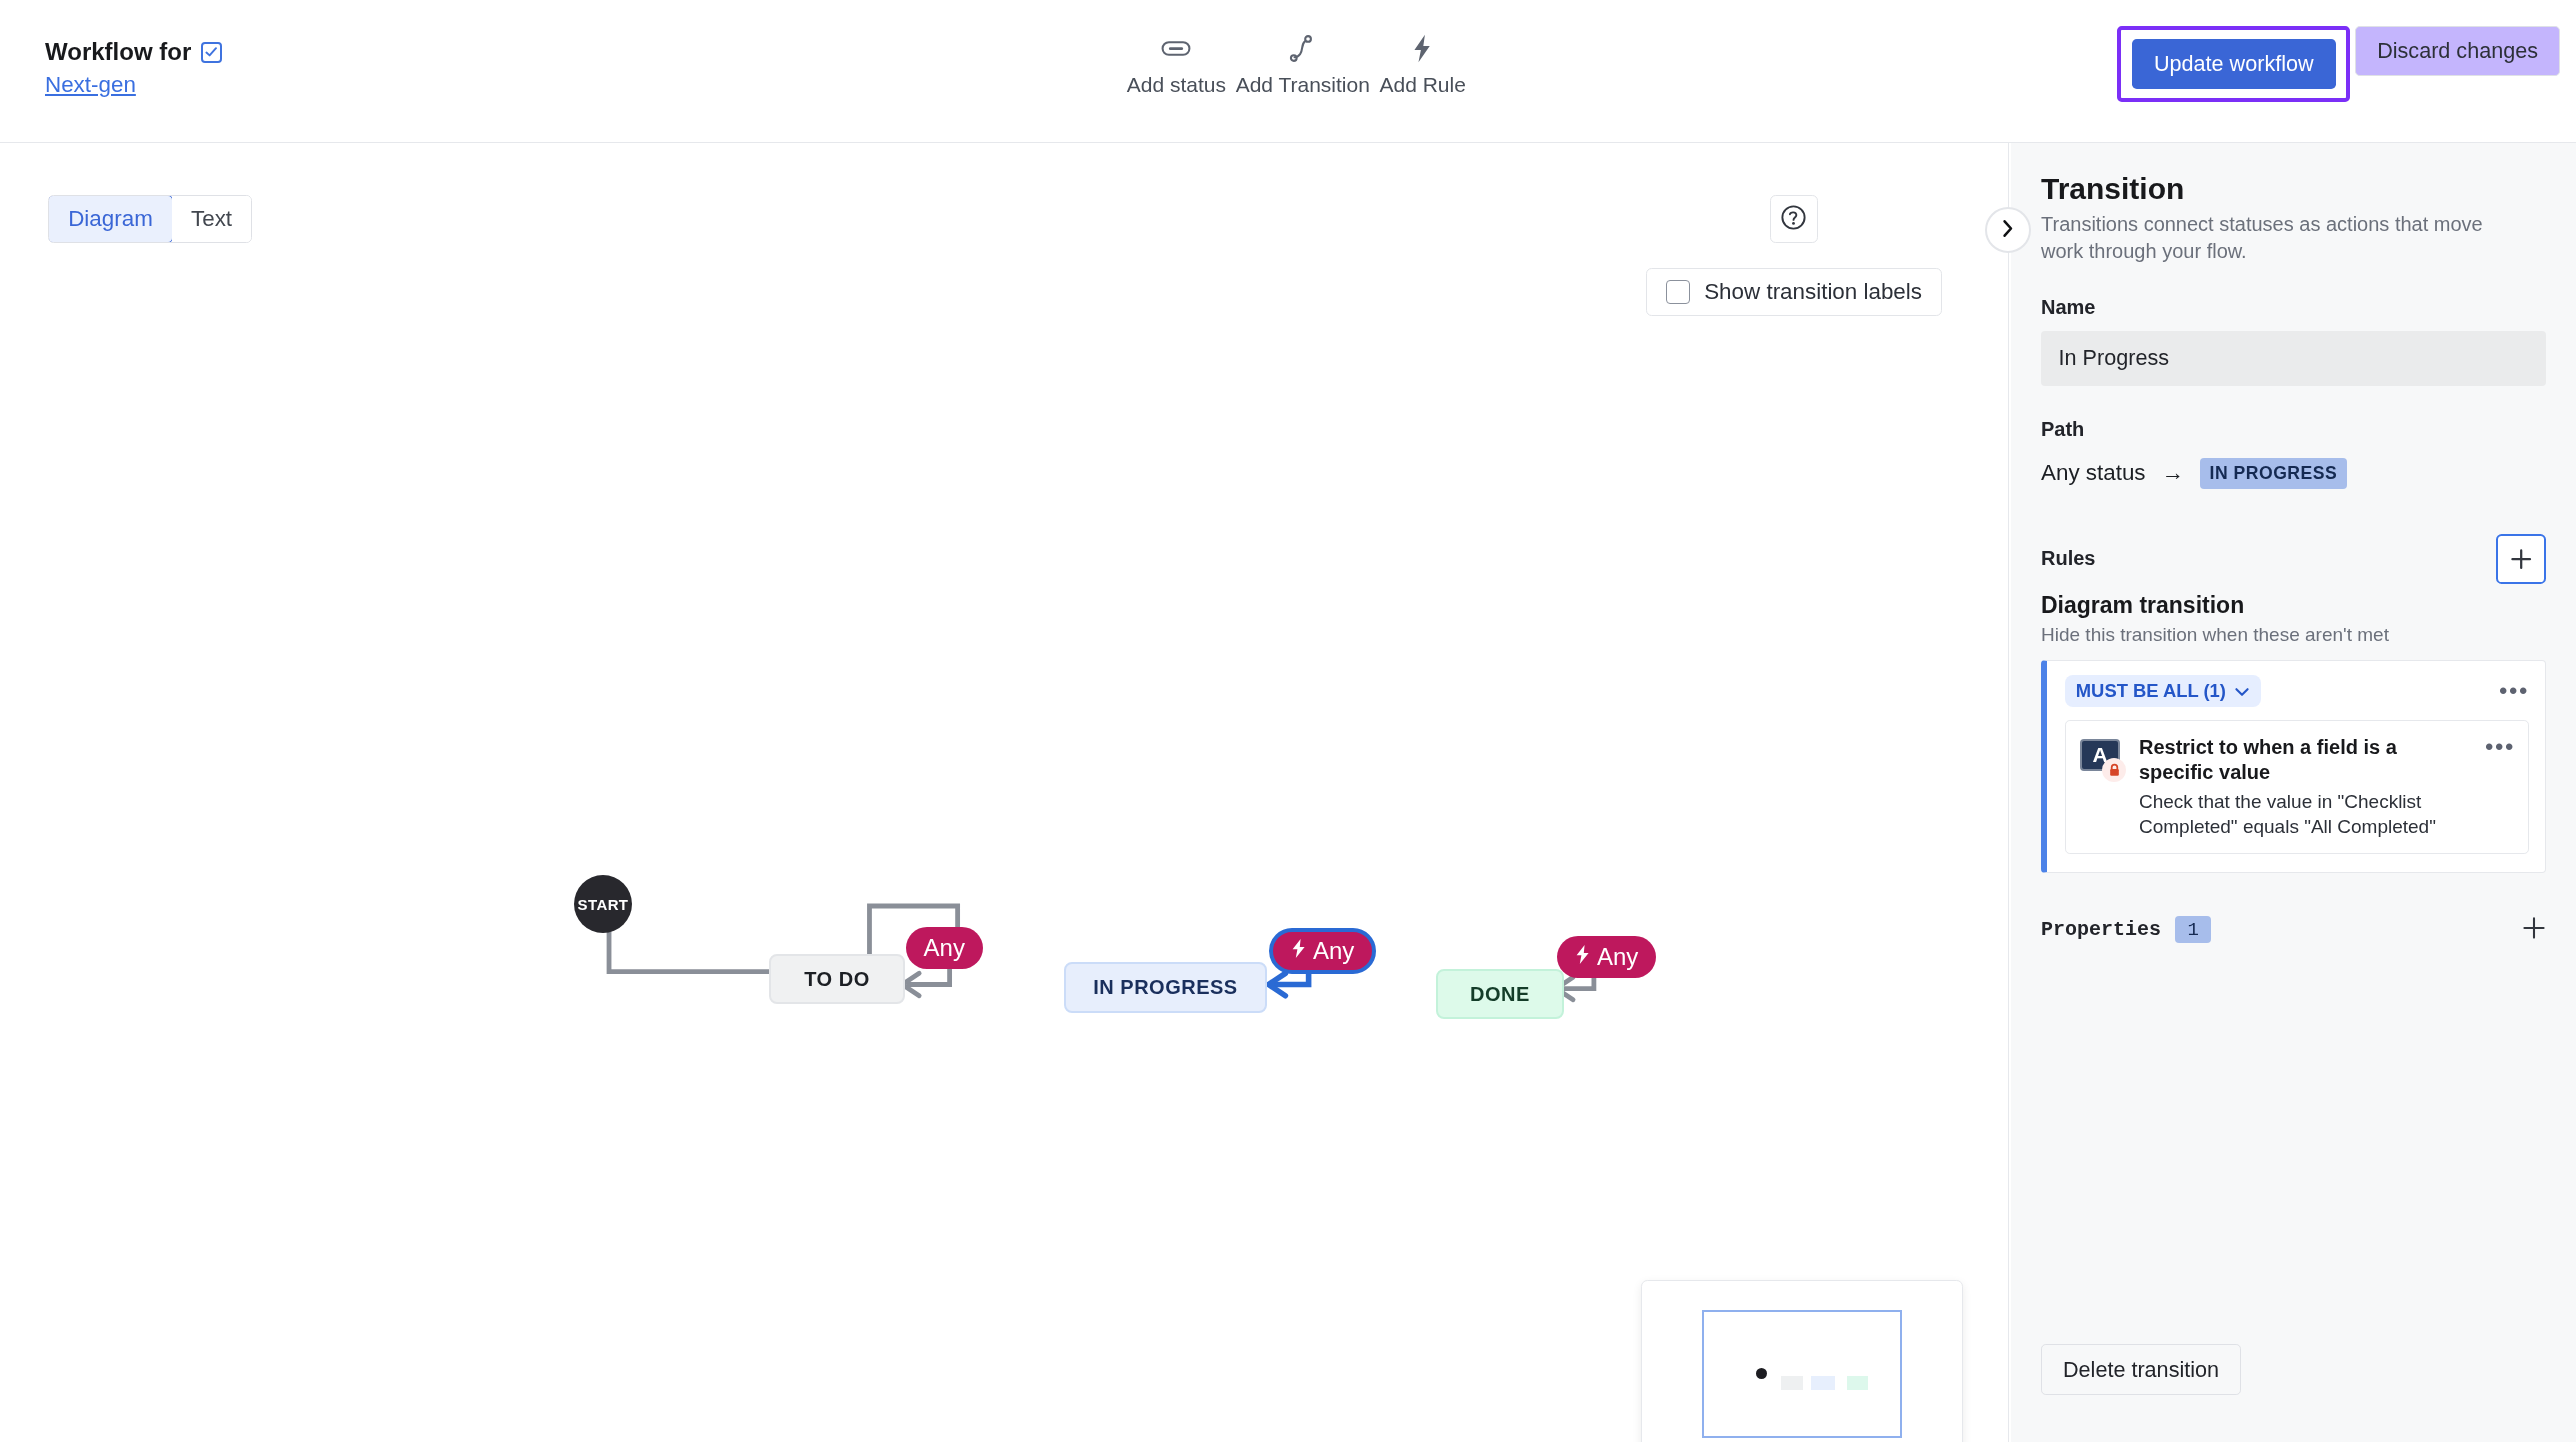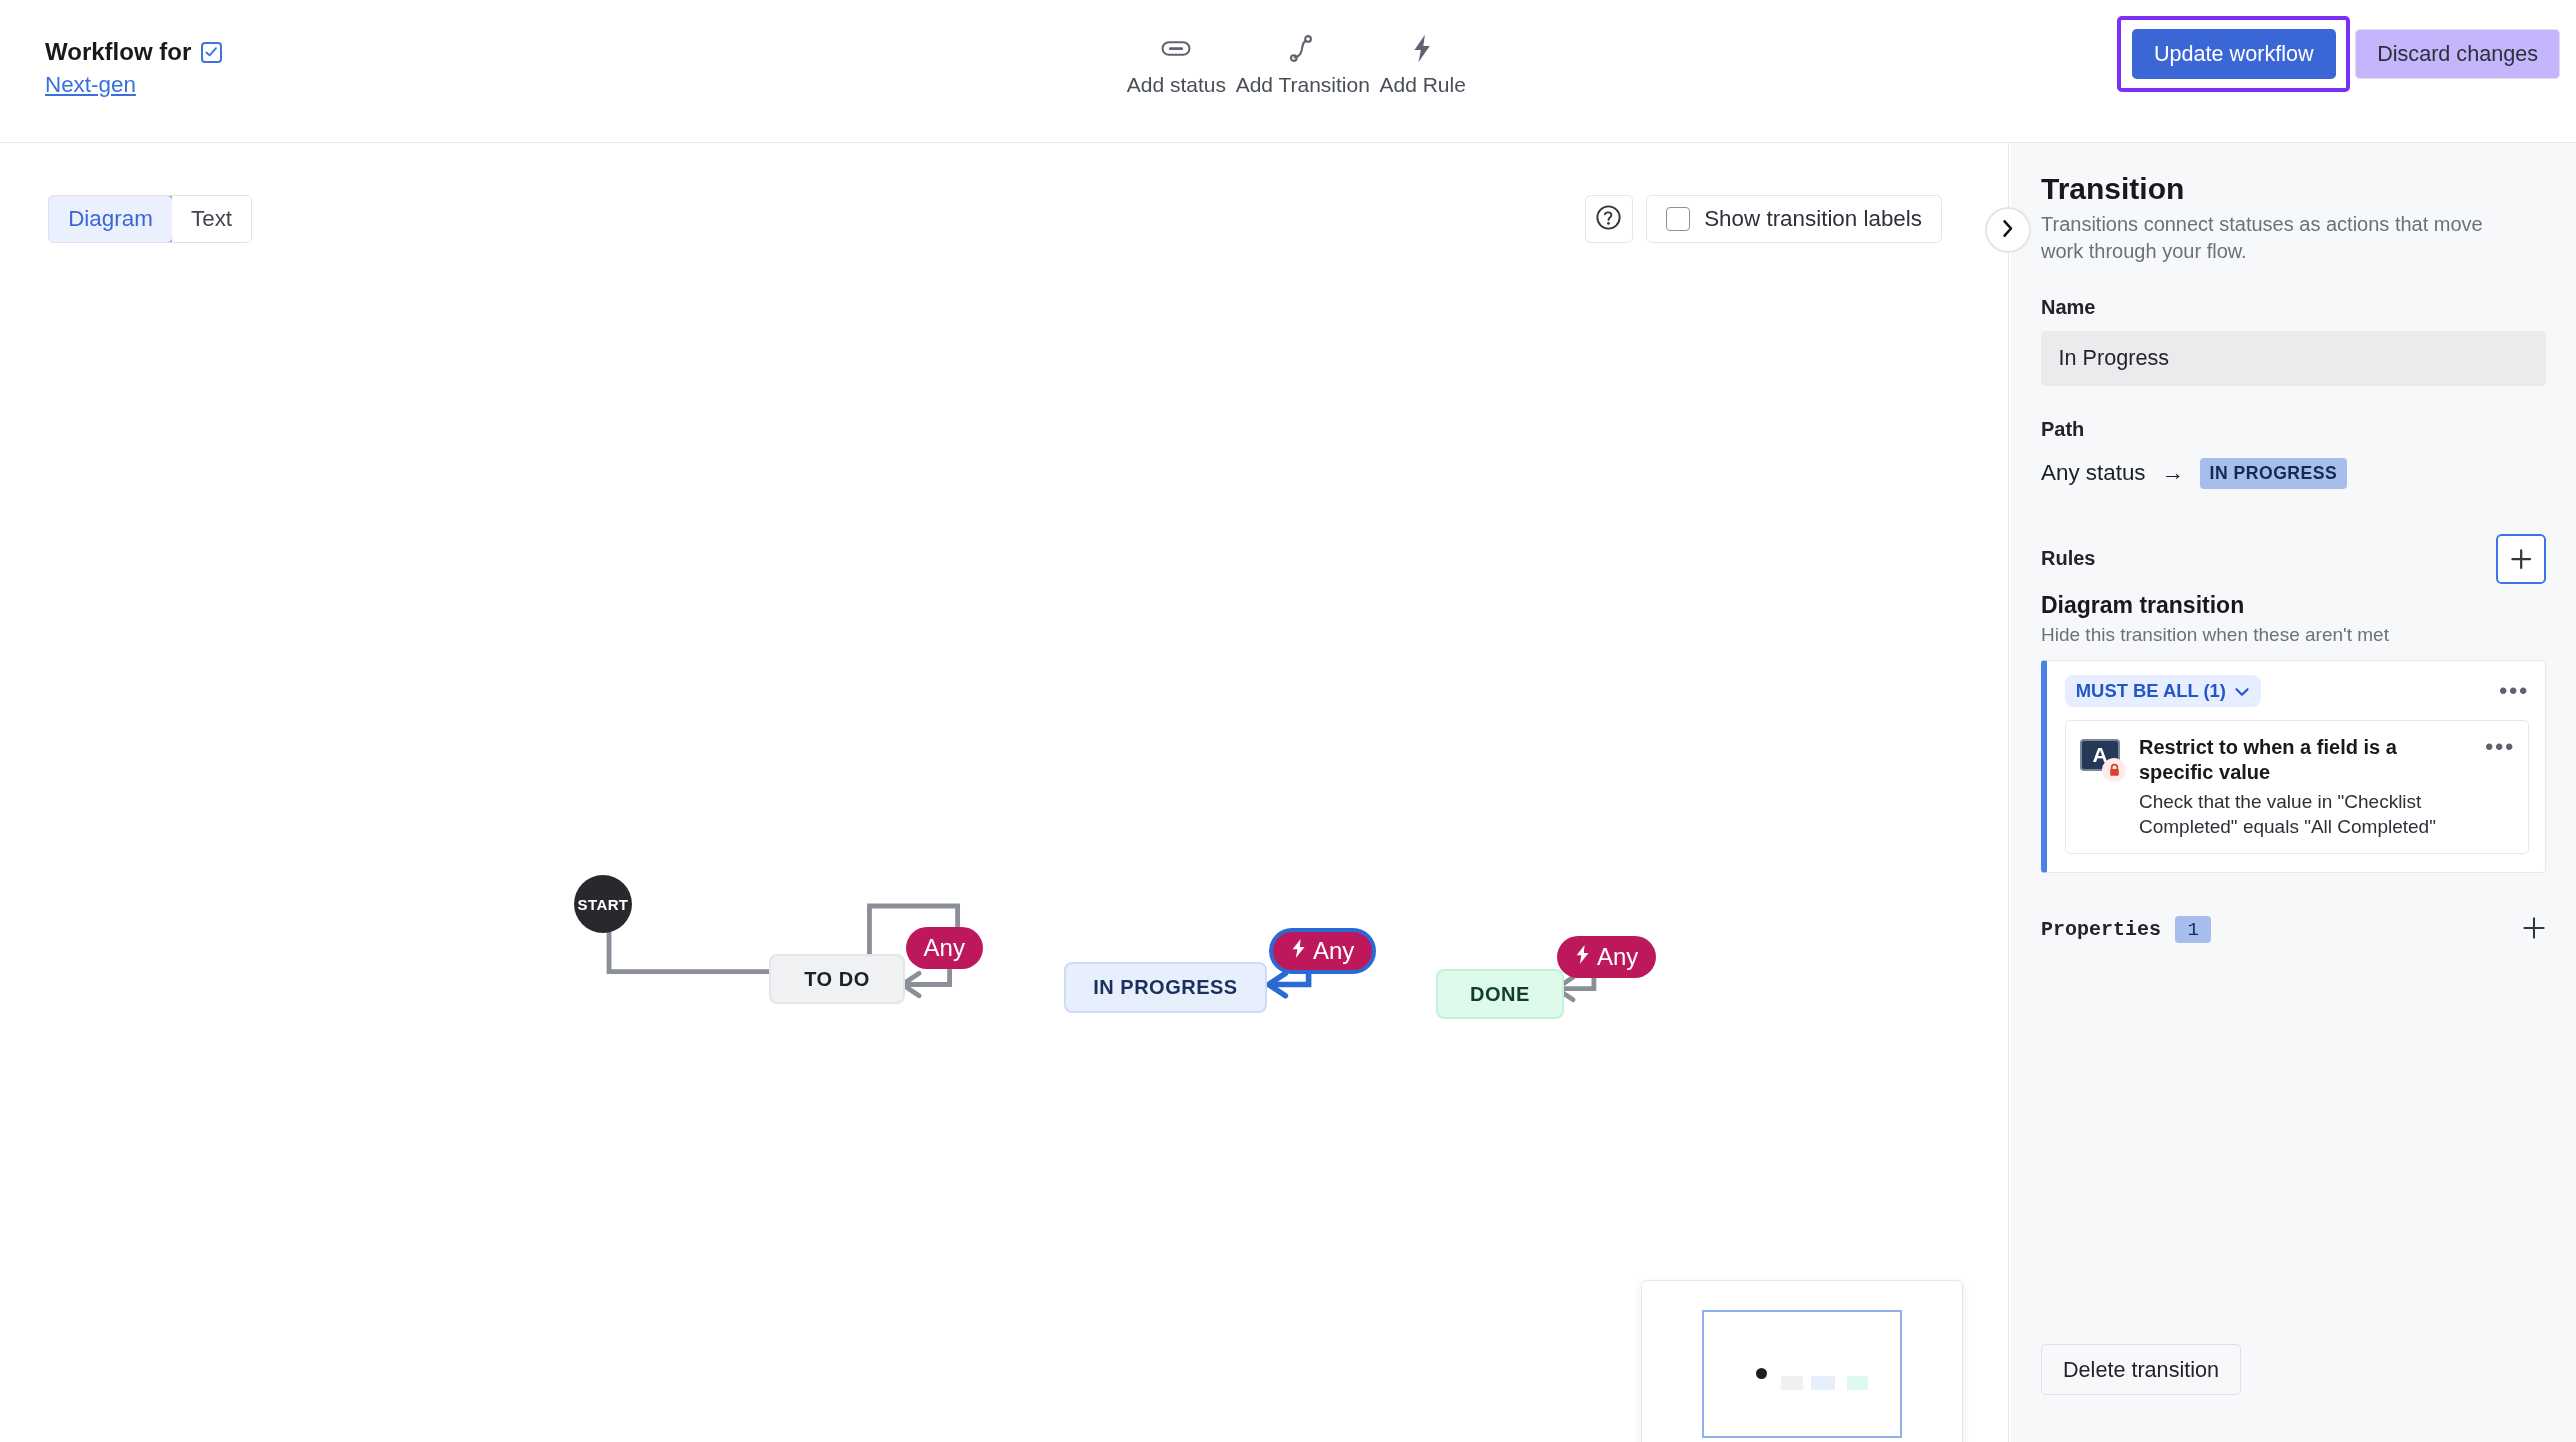--- a/index.html
+++ b/index.html
@@ -36,21 +36,21 @@
     position: absolute; left: 1122px; top: 32px;
     display: flex; align-items: flex-start;
   }
   .tool {
     display: flex; flex-direction: column; align-items: center;
     gap: 9.6px; cursor: pointer; padding: 1.6px 4.8px;
   }
   .tool-icon { height: 30px; display: flex; align-items: center; justify-content: center; }
   .tool-label { font-size: 21px; color: #494f59; white-space: nowrap; }
 
-  .actions { position: absolute; right: 16px; top: 16px; display: flex; align-items: center; }
+  .actions { position: absolute; right: 16px; top: 26px; display: flex; }
   .update-wrap {
     border: 4px solid #7b2ff7; border-radius: 4.8px; padding: 8.8px 10.4px;
     display: inline-block;
   }
   .btn-primary {
     background: #3a66d6; color: #ffffff; border: none; border-radius: 4.8px;
     padding: 0 22.4px; height: 50px; font-size: 21.6px; cursor: pointer;
     font-family: inherit; white-space: nowrap;
   }
   .btn-secondary {
@@ -76,21 +76,21 @@
     display: flex; align-items: center; justify-content: center;
     font-size: 22.4px; padding: 0 19px; cursor: pointer; color: #42474f;
     background: #ffffff; border: none; font-family: inherit;
   }
   .seg.active {
     background: #eaf0fd; color: #3a66d6; border: 1.6px solid #3a66d6; border-radius: 4.8px;
     margin: -0.8px;
   }
 
   .canvas-right-tools {
-    position: absolute; right: 66px; top: 195px; display: flex; align-items: center; gap: 13px;
+    position: absolute; right: 66px; top: 195px; display: flex; align-items: center; gap: 25px; flex-direction: column;
   }
   .icon-btn-sq {
     width: 48px; height: 48px; border: 1.6px solid #e3e5e9; border-radius: 5.6px;
     background: #ffffff; display: flex; align-items: center; justify-content: center;
     cursor: pointer;
   }
   .label-toggle {
     height: 48px; border: 1.6px solid #e3e5e9; border-radius: 5.6px; background: #ffffff;
     display: flex; align-items: center; gap: 14.4px; padding: 0 19px; cursor: pointer;
   }

